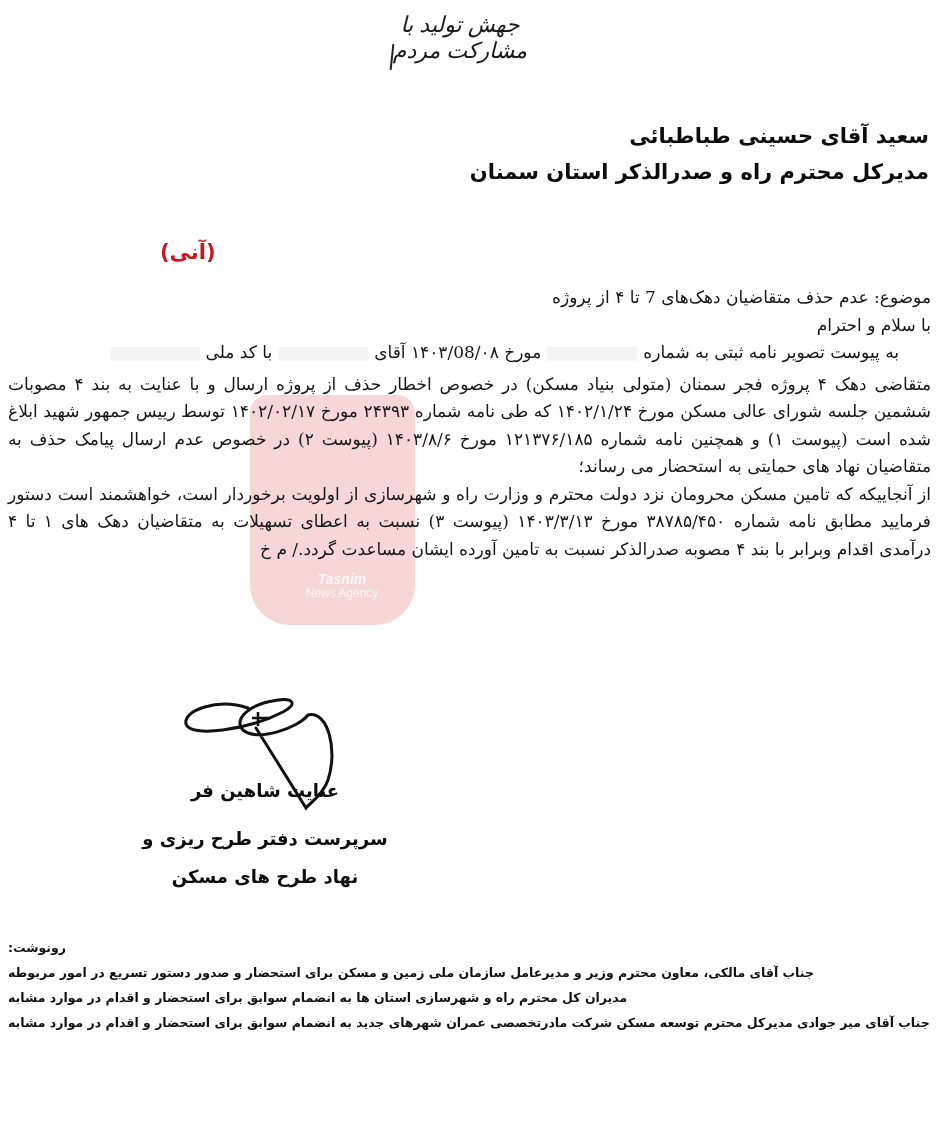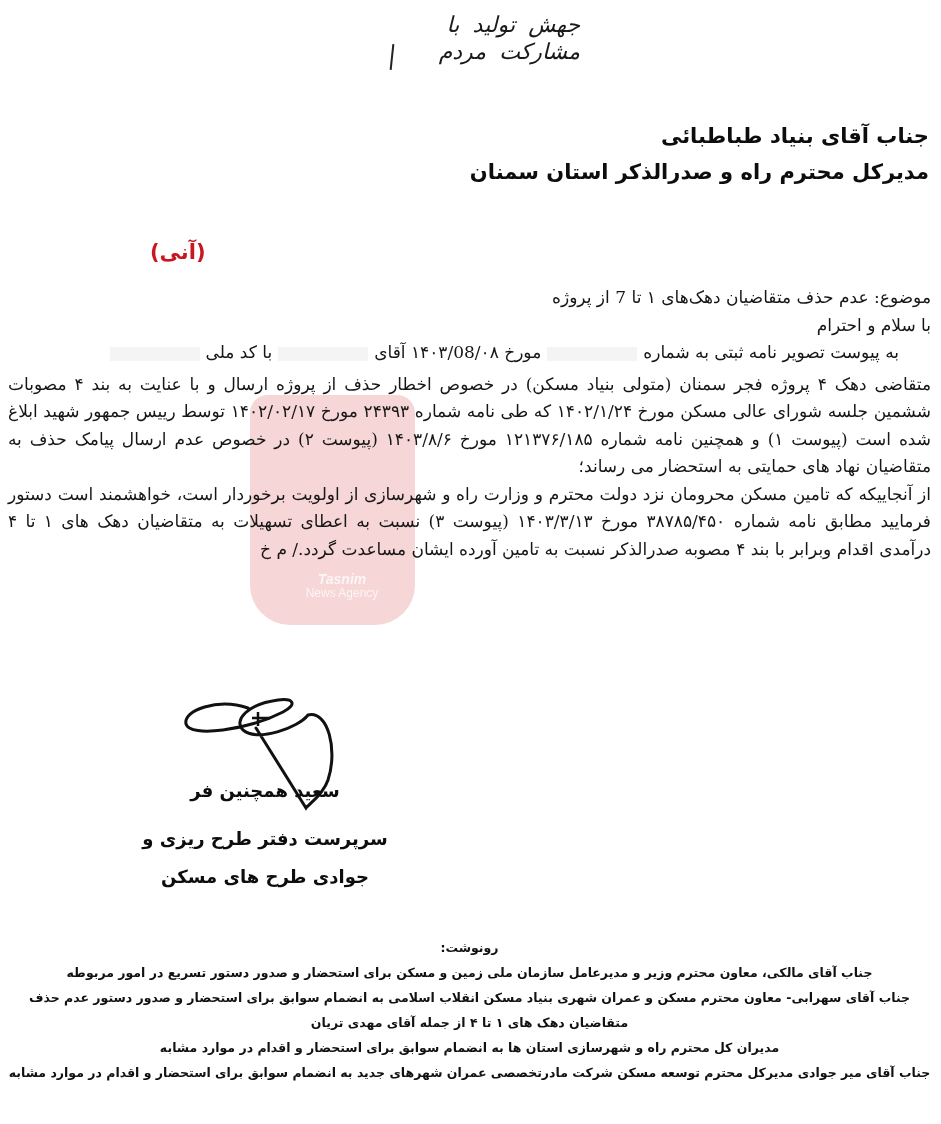--- a/index.html
+++ b/index.html
@@ -17,23 +17,24 @@
     }
     .page {
       position: absolute;
       left: 0; top: 0;
       width: 941px; height: 1124px;
       direction: rtl;
     }
     .motto {
       position: absolute;
       top: 12px;
-      left: 380px;
+      left: 360px;
       width: 200px;
-      font-family: Liberation Mono, monospace;
+      text-align: center;
+      font-family: Liberation Sans, sans-serif;
       font-style: italic;
       font-size: 22px;
       color: #1a1a1a;
     }
     .motto-line {
       position: absolute;
       top: 44px;
       left: 391px;
       width: 2px;
       height: 26px;
@@ -46,21 +47,21 @@
       top: 118px;
       text-align: right;
       font-family: "DejaVu Sans", sans-serif;
       font-weight: bold;
       font-size: 21px;
       line-height: 36px;
       color: #0d0d0d;
     }
     .urgent {
       position: absolute;
-      left: 150px;
+      left: 160px;
       top: 240px;
       font-weight: bold;
       font-size: 21px;
       color: #c8171e;
       direction: rtl;
     }
     .body-text {
       position: absolute;
       right: 10px;
       left: 8px;
@@ -127,68 +128,67 @@
     .cc {
       position: absolute;
       right: 10px;
       left: 8px;
       top: 935px;
       font-family: "DejaVu Sans", sans-serif;
       font-weight: bold;
       font-size: 12.5px;
       line-height: 25px;
       color: #111;
-      text-align: center;
+      text-align: left;
     }
     .cc p { margin: 0; }
     .cc .cc-title { font-size: 12.5px; }
   </style>
 </head>
 <body>
 
 <div class="page">
 
   <div class="motto">جهش تولید با مشارکت مردم</div>
   <div class="motto-line"></div>
 
   <div class="addressee">
-    <div>جناب آقای بنیاد طباطبائی</div>
+    <div>سعید آقای حسینی طباطبائی</div>
     <div>مدیرکل محترم راه و صدرالذکر استان سمنان</div>
   </div>
 
   <div class="urgent">(آنی)</div>
 
   <div class="watermark"></div>
   <div class="watermark-text">
     <div style="font-size:14px;font-weight:bold;font-style:italic;">Tasnim</div>
     <div>News Agency</div>
   </div>
 
   <div class="body-text">
-    <p class="subject-line">موضوع: عدم حذف متقاضیان دهک‌های ۱ تا 7 از پروژه</p>
+    <p class="subject-line">موضوع: عدم حذف متقاضیان دهک‌های 7 تا ۴ از پروژه</p>
     <p class="greeting-line">با سلام و احترام</p>
     <p class="para-indent">
       <span>به پیوست تصویر نامه ثبتی به شماره</span><span class="redacted"></span><span>مورخ ۱۴۰۳/08/۰۸ آقای</span><span class="redacted"></span><span>با کد ملی</span><span class="redacted"></span>
     </p>
     <p style="margin-top:4px;">متقاضی دهک ۴ پروژه فجر سمنان (متولی بنیاد مسکن) در خصوص اخطار حذف از پروژه ارسال و با عنایت به بند ۴ مصوبات ششمین جلسه شورای عالی مسکن مورخ ۱۴۰۲/۱/۲۴ که طی نامه شماره ۲۴۳۹۳ مورخ ۱۴۰۲/۰۲/۱۷ توسط رییس جمهور شهید ابلاغ شده است (پیوست ۱) و همچنین نامه شماره ۱۲۱۳۷۶/۱۸۵ مورخ ۱۴۰۳/۸/۶ (پیوست ۲) در خصوص عدم ارسال پیامک حذف به متقاضیان نهاد های حمایتی به استحضار می رساند؛</p>
     <p>از آنجاییکه که تامین مسکن محرومان نزد دولت محترم و وزارت راه و شهرسازی از اولویت برخوردار است، خواهشمند است دستور فرمایید مطابق نامه شماره ۳۸۷۸۵/۴۵۰ مورخ ۱۴۰۳/۳/۱۳ (پیوست ۳) نسبت به اعطای تسهیلات به متقاضیان دهک های ۱ تا ۴ درآمدی اقدام وبرابر با بند ۴ مصوبه صدرالذکر نسبت به تامین آورده ایشان مساعدت گردد./ م خ</p>
   </div>
 
   <svg class="signature-svg" width="170" height="125" viewBox="0 0 170 125">
     <path d="M70 18 C 40 8, 5 20, 8 34 C 12 48, 70 40, 105 22 C 120 14, 115 8, 100 10 C 70 14, 55 30, 65 40 C 80 52, 120 38, 130 25 C 150 20, 160 60, 150 90 C 145 105, 130 115, 128 118 L 78 38" fill="none" stroke="#111" stroke-width="3" stroke-linecap="round"></path>
     <path d="M74 28 L 92 28 M 80 22 L 80 36" stroke="#111" stroke-width="2.5" fill="none"></path>
   </svg>
 
   <div class="signer">
-    <span class="name">سعید همچنین فر</span>
+    <span class="name">عنایت شاهین فر</span>
     <div>سرپرست دفتر طرح ریزی و</div>
-    <div>جوادی طرح های مسکن</div>
+    <div>نهاد طرح های مسکن</div>
   </div>
 
   <div class="cc">
     <p class="cc-title">رونوشت:</p>
     <p>جناب آقای مالکی، معاون محترم وزیر و مدیرعامل سازمان ملی زمین و مسکن برای استحضار و صدور دستور تسریع در امور مربوطه</p>
-    <p>جناب آقای سهرابی- معاون محترم مسکن و عمران شهری بنیاد مسکن انقلاب اسلامی به انضمام سوابق برای استحضار و صدور دستور عدم حذف متقاضیان دهک های ۱ تا ۴ از جمله آقای مهدی تریان</p>
     <p>مدیران کل محترم راه و شهرسازی استان ها به انضمام سوابق برای استحضار و اقدام در موارد مشابه</p>
     <p>جناب آقای میر جوادی مدیرکل محترم توسعه مسکن شرکت مادرتخصصی عمران شهرهای جدید به انضمام سوابق برای استحضار و اقدام در موارد مشابه</p>
   </div>
 
 </div>
 
 </body></html>

